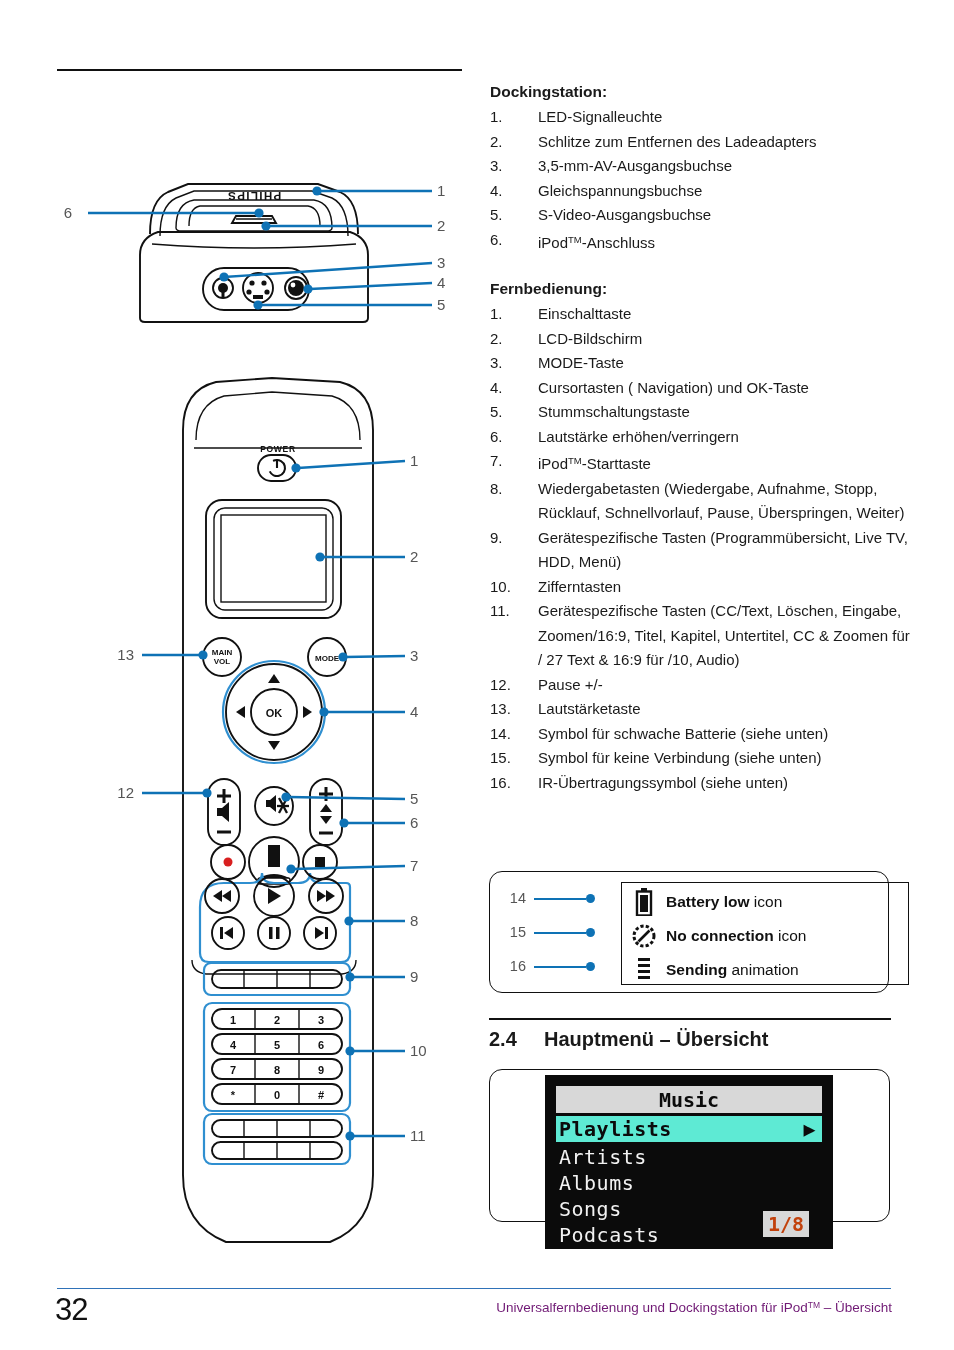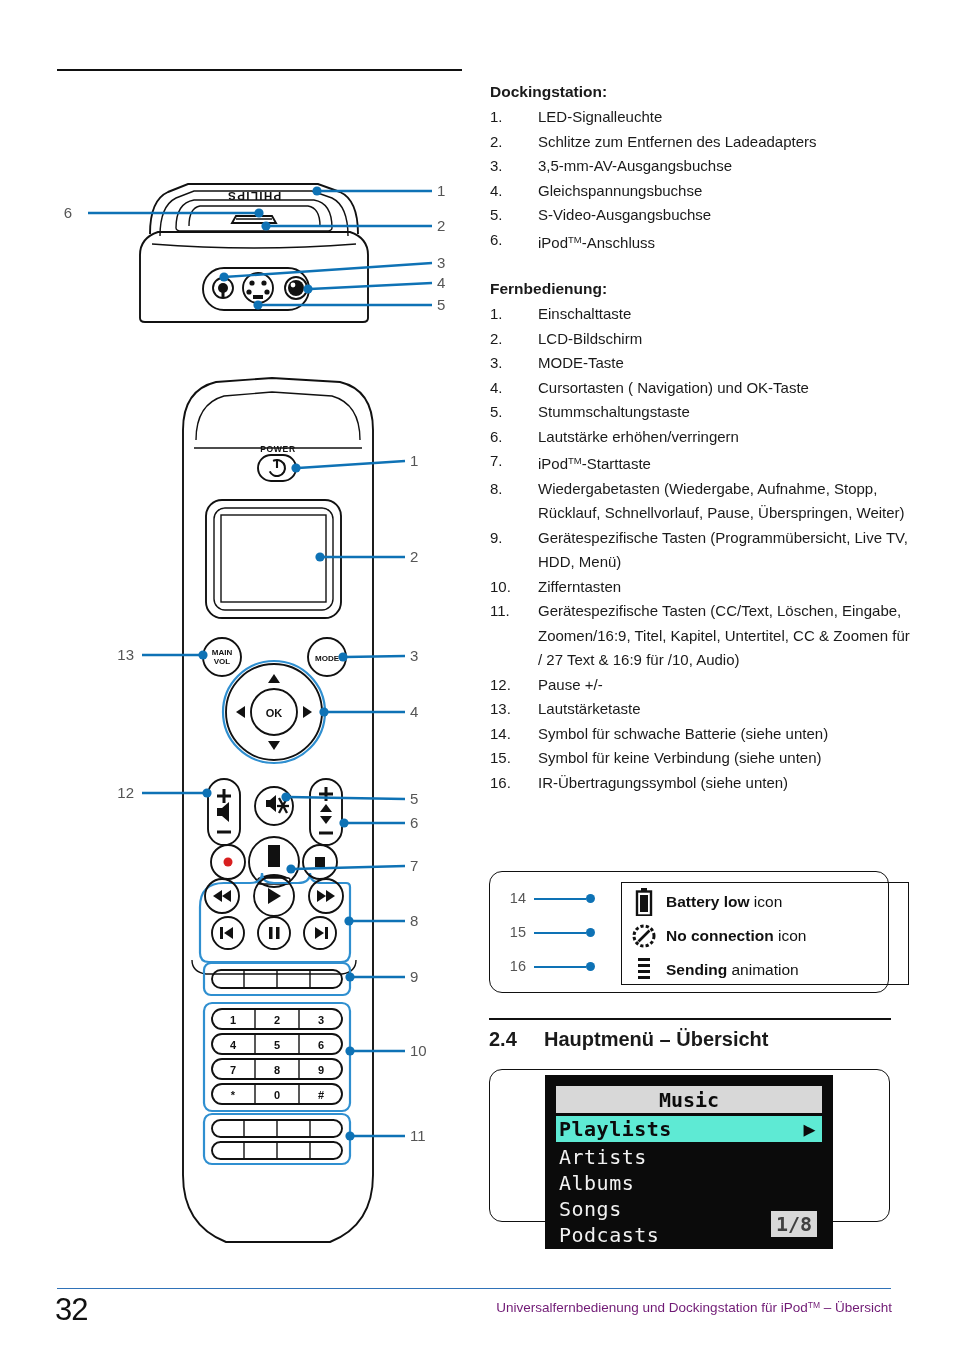--- a/index.html
+++ b/index.html
@@ -226,24 +226,24 @@
   }
   .lcd-row.sel {
     background: #5eead4;
     color: #0b0b0b;
     justify-content: space-between;
     padding-right: 6px;
     font-weight: bold;
   }
   .lcd-page {
     position: absolute;
-    right: 16px;
+    right: 24px;
     bottom: 12px;
     background: #d8d8d8;
-    color: #404040;
+    color: #c2410c;
     font-family: "DejaVu Sans Mono", monospace;
     font-weight: bold;
     font-size: 20px;
     padding: 0 5px;
     line-height: 26px;
   }
 
   
   .footer-rule {
     position: absolute;

